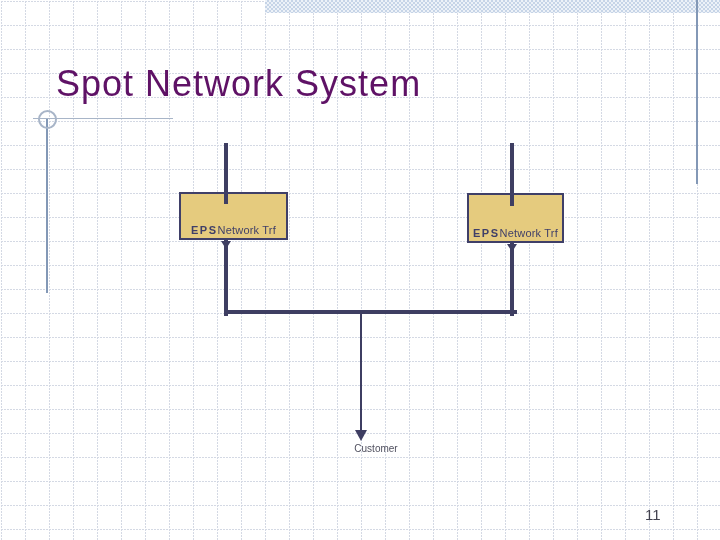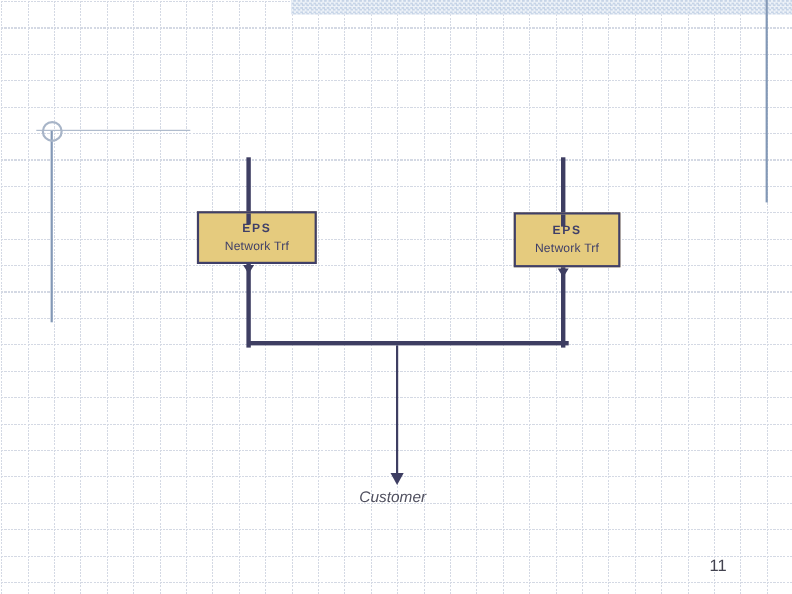--- a/index.html
+++ b/index.html
@@ -76,22 +76,22 @@
     left: 360px; top: 314px; width: 2px; height: 117px;
     background: var(--connector); z-index: 1;
   }
 
   
   .tbox {
     box-sizing: border-box;
     background: var(--box-fill);
     border: 2px solid var(--box-border);
     z-index: 2;
-    display: flex; flex-direction: column;
-    align-items: center; justify-content: center;
+    display: flex; flex-direction: row;
+    align-items: flex-end; justify-content: center;
     text-align: center;
   }
   .tbox-left  { left: 179px; top: 192px; width: 109px; height: 48px; }
   .tbox-right { left: 467px; top: 193px; width: 97px;  height: 50px; }
   .tbox .l1 {
     font-size: 11px; font-weight: bold; letter-spacing: 1.5px;
     color: var(--box-text); line-height: 16px;
   }
   .tbox .l2 {
     font-size: 11px; font-weight: normal; letter-spacing: 0.2px;
@@ -114,45 +114,45 @@
   .ah-right { left: 507px; top: 244px; }
   .arrowhead-big {
     width: 0; height: 0; z-index: 3;
     border-left: 6px solid transparent;
     border-right: 6px solid transparent;
     border-top: 11px solid var(--connector);
   }
   .ah-customer { left: 355px; top: 430px; }
 
   .customer-label {
-    left: 357px; top: 443px;
+    left: 376px; top: 443px;
     transform: translateX(-50%);
-    font-size: 14px;
+    font-size: 10px;
     color: var(--label-text);
     white-space: nowrap;
-    font-style: italic;
   }
 
   .page-number {
     left: 645px; top: 506px;
     font-size: 15px;
     color: var(--page-number-text);
   }
 </style>
 </head>
 <body>
 
 <div class="slide">
 
   <div class="abs top-band"></div>
   <div class="abs right-edge-line"></div>
   <div class="abs ornament-h-line"></div>
   <div class="abs ornament-v-line"></div>
   <div class="abs ornament-circle"></div>
 
+  <div class="abs slide-title">Spot Network System</div>
 
   <div class="abs feeder feeder-left"></div>
   <div class="abs feeder feeder-right"></div>
   <div class="abs bus-line"></div>
   <div class="abs drop-line"></div>
 
   <div class="abs tbox tbox-left">
     <div class="l1">EPS</div>
     <div class="l2">Network Trf</div>
   </div>

